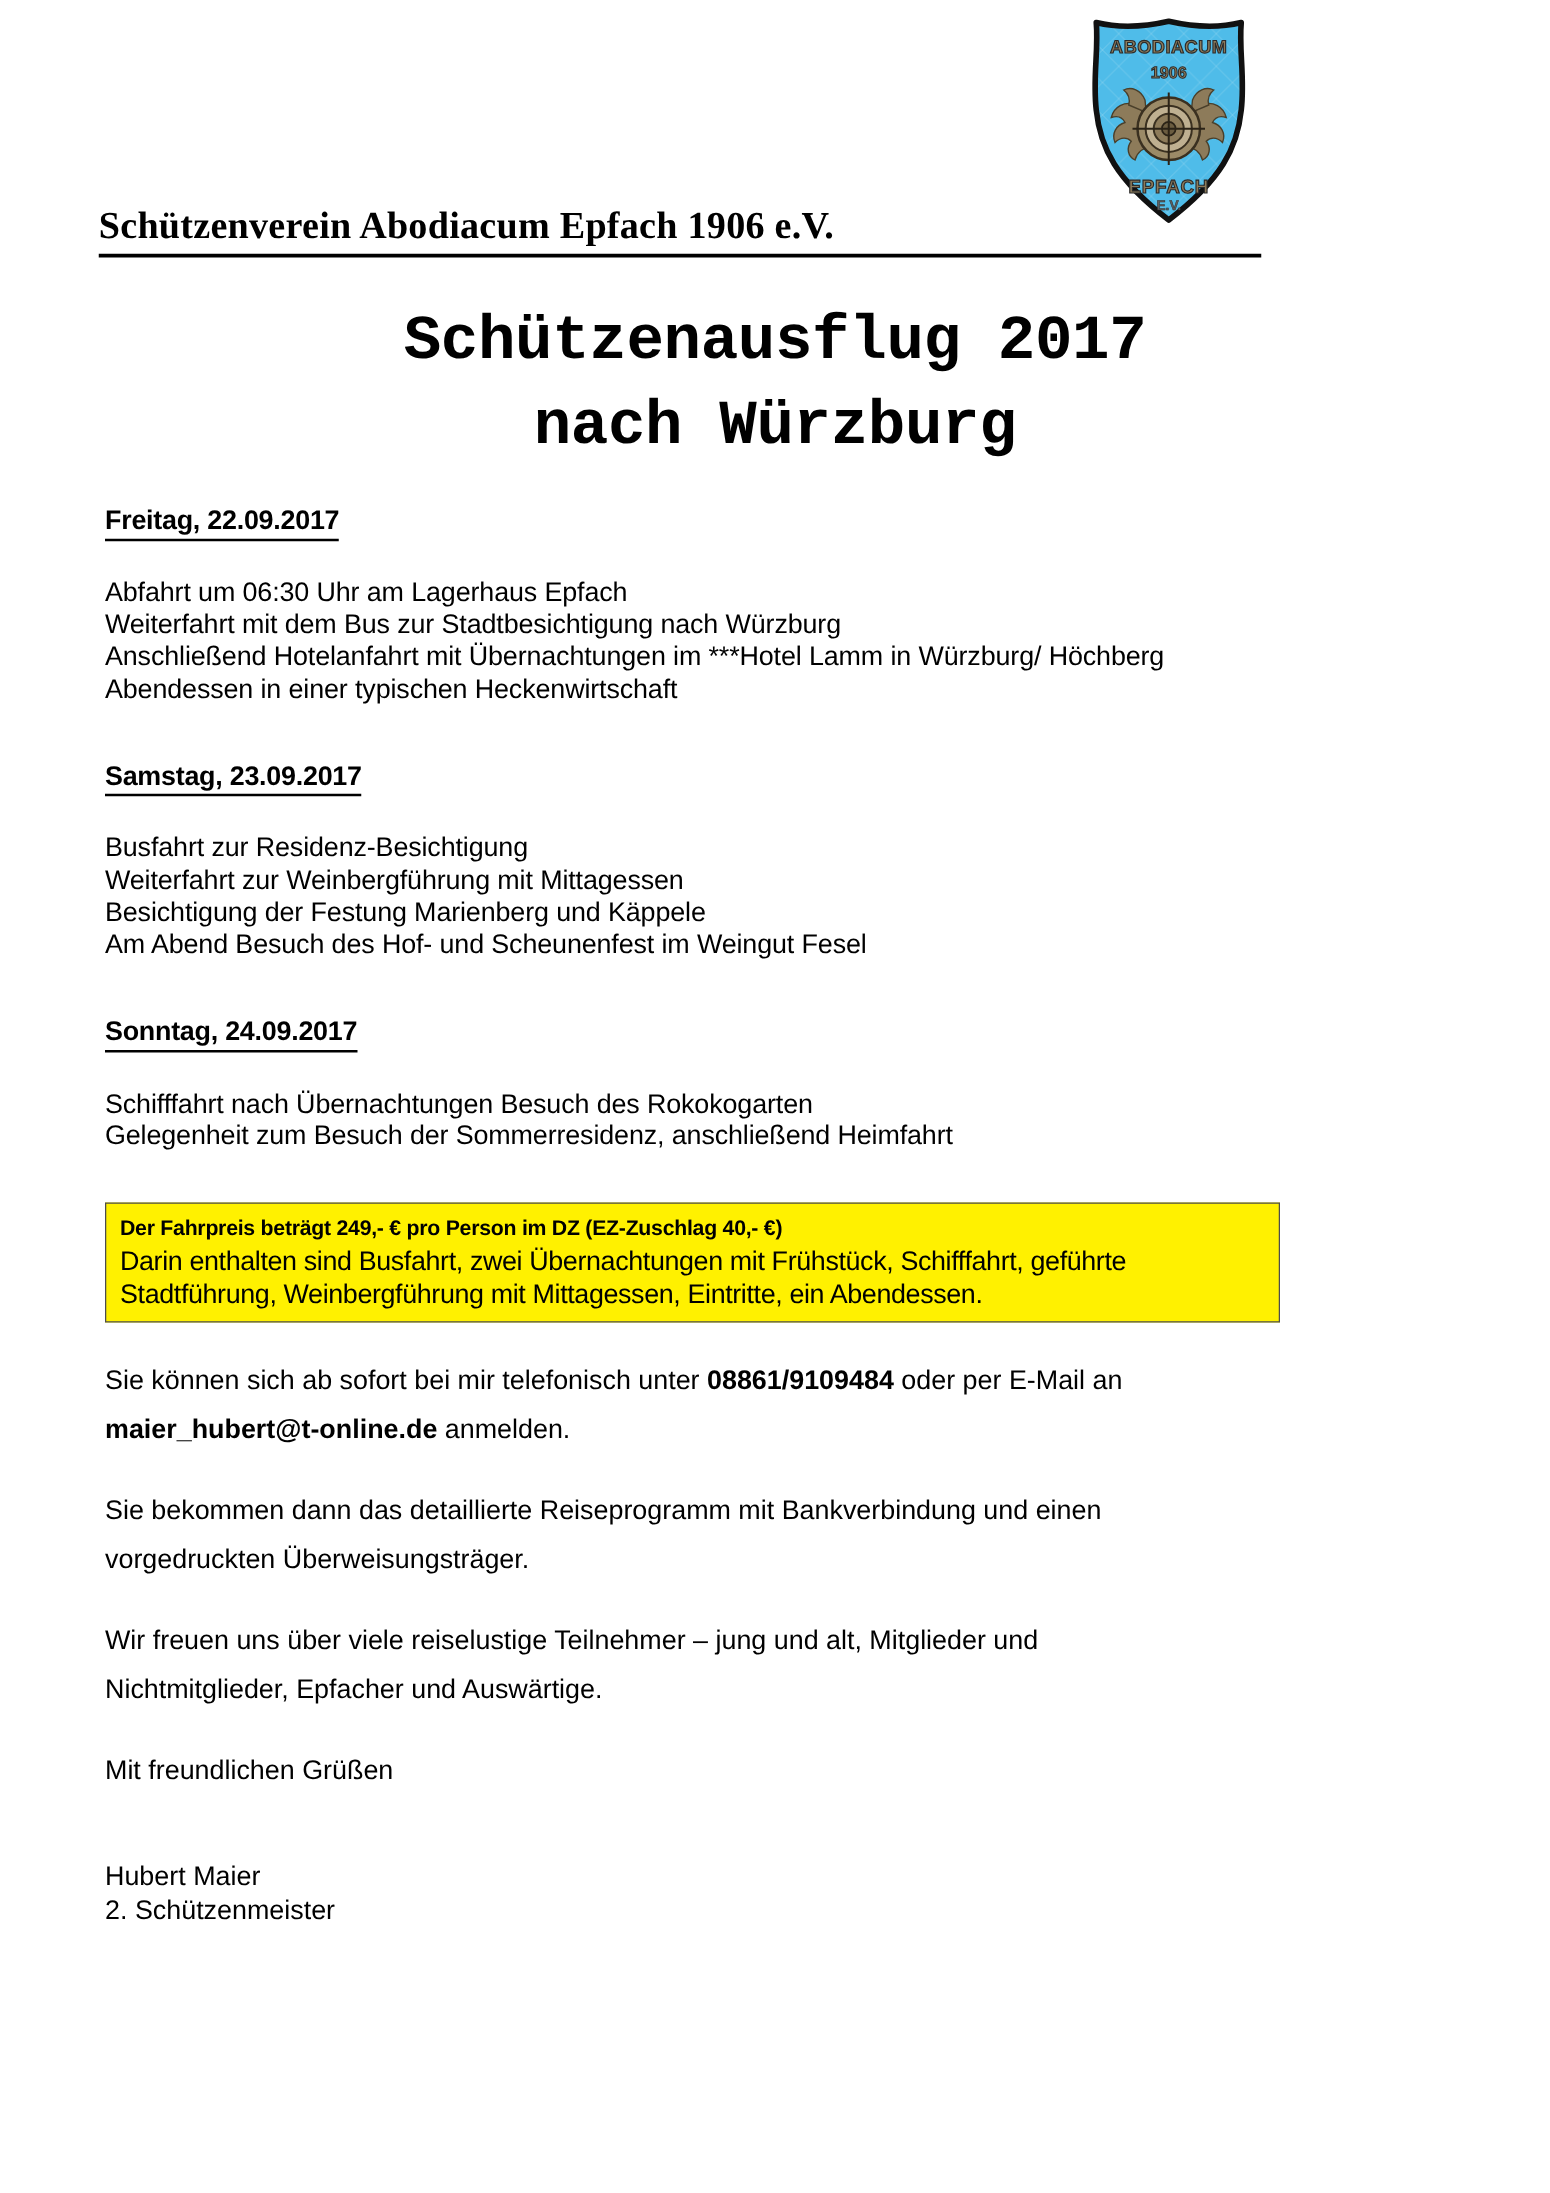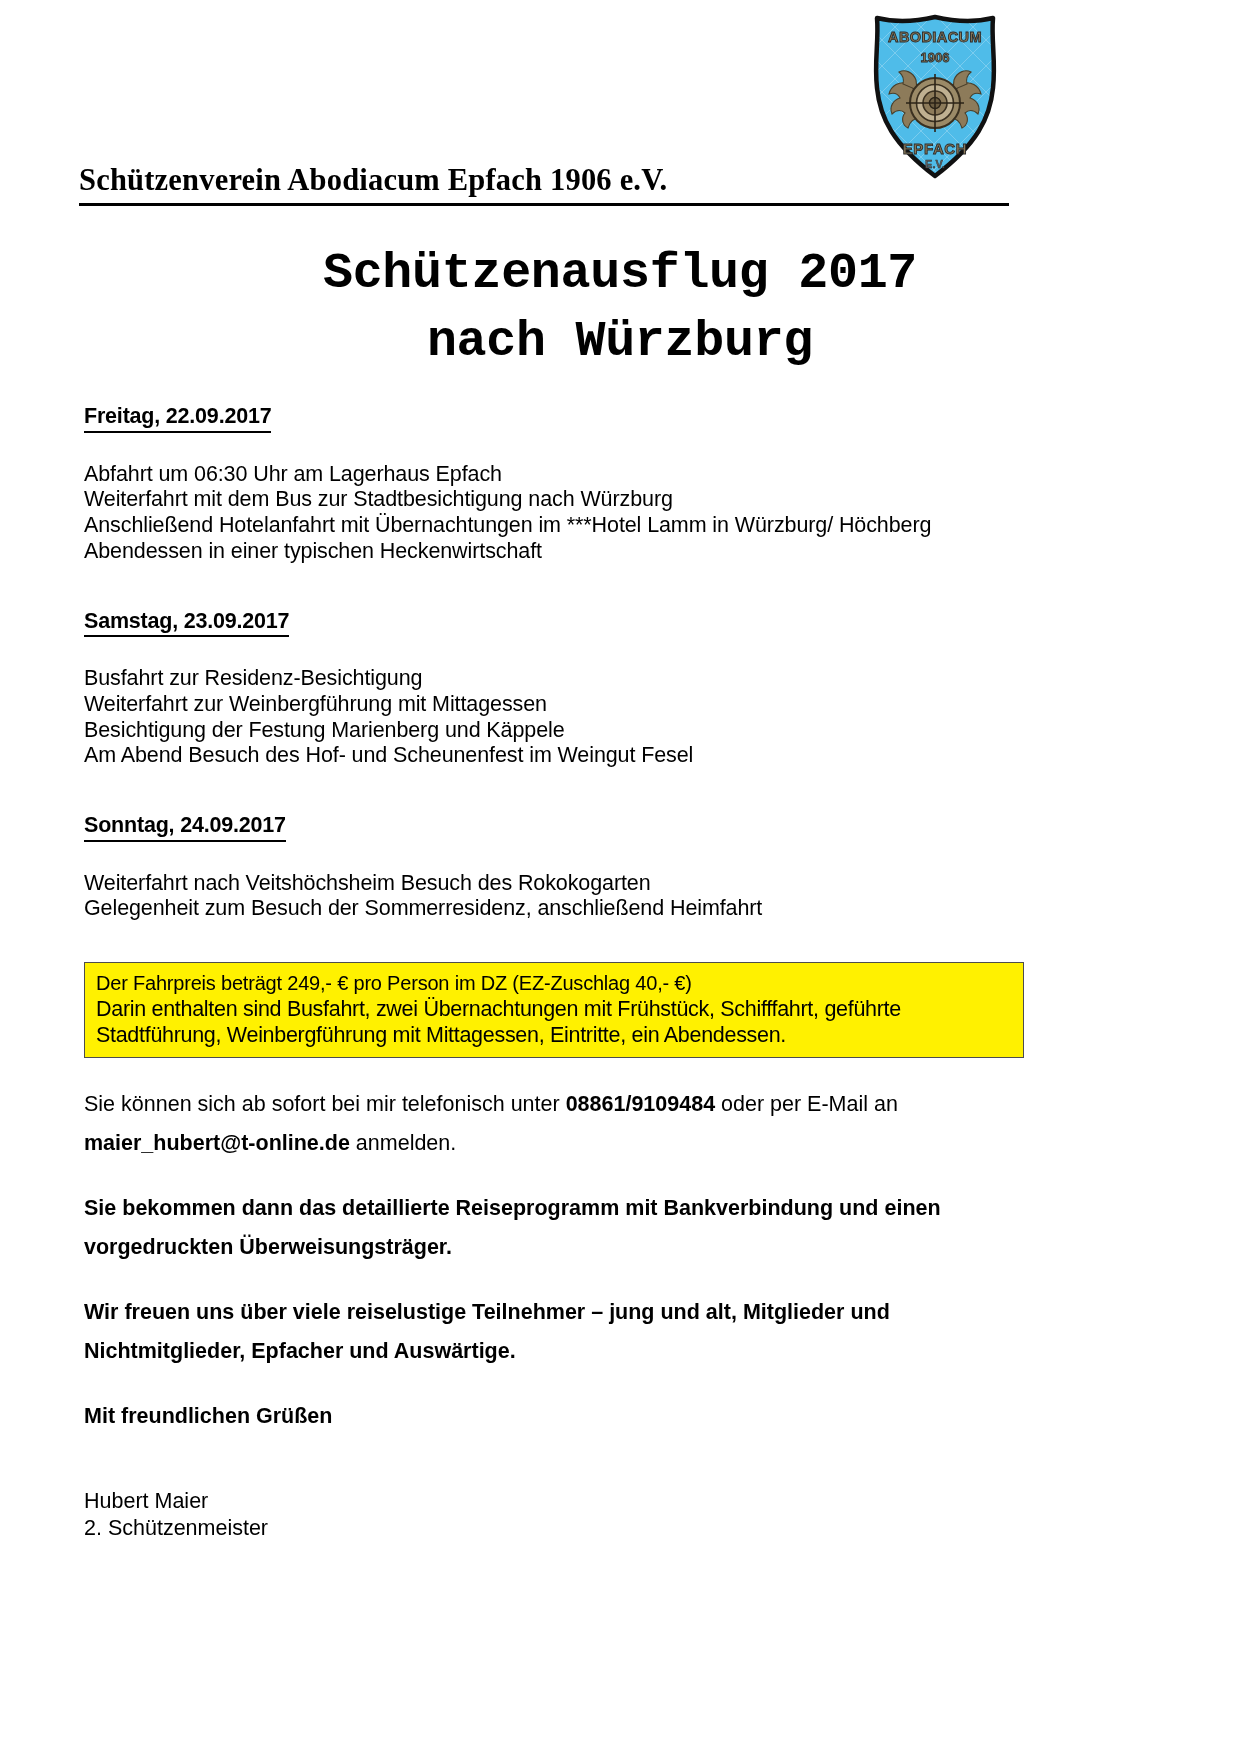--- a/index.html
+++ b/index.html
@@ -98,41 +98,41 @@
   
   .price-box {
     margin-top: 40px;
     background: #FFF100;
     border: 1.5px solid #4d4d4d;
     box-sizing: border-box;
     padding: 7px 11px 9px 11px;
     width: 940px;
   }
   .price-box .pb-head {
-    font-weight: normal;
-    font-size: 20px;
+    font-weight: bold;
+    font-size: 17px;
     line-height: 26px;
     white-space: nowrap;
     letter-spacing: -0.2px;
   }
   .price-box .pb-line {
     font-size: 21.5px;
     line-height: 26px;
     white-space: nowrap;
     letter-spacing: -0.3px;
   }
 
   
   .para {
     margin-top: 27px;
     font-size: 21.5px;
     line-height: 39px;
     width: 880px;
   }
-  .para.tight { margin-top: 26px; font-weight: bold; }
+  .para.tight { margin-top: 26px; }
   .para b { font-weight: bold; }
 
   .sign-space { height: 52px; }
   .signature {
     font-size: 21.5px;
     line-height: 27px;
   }
 </style>
 </head>
 <body>
@@ -230,21 +230,21 @@
       <div class="line">Weiterfahrt zur Weinbergführung mit Mittagessen</div>
       <div class="line">Besichtigung der Festung Marienberg und Käppele</div>
       <div class="line">Am Abend Besuch des Hof- und Scheunenfest im Weingut Fesel</div>
     </div>
 
     <div class="spacer-between-days"></div>
 
     <div class="day-block">
       <div><span class="daytitle">Sonntag, 24.09.2017</span></div>
       <div class="spacer-after-title"></div>
-      <div class="line">Weiterfahrt nach Veitshöchsheim Besuch des Rokokogarten</div>
+      <div class="line">Schifffahrt nach Übernachtungen Besuch des Rokokogarten</div>
       <div class="line">Gelegenheit zum Besuch der Sommerresidenz, anschließend Heimfahrt</div>
     </div>
 
     <div class="price-box">
       <div class="pb-head">Der Fahrpreis beträgt 249,- € pro Person im DZ (EZ-Zuschlag 40,- €)</div>
       <div class="pb-line">Darin enthalten sind Busfahrt, zwei Übernachtungen mit Frühstück, Schifffahrt, geführte</div>
       <div class="pb-line">Stadtführung, Weinbergführung mit Mittagessen, Eintritte, ein Abendessen.</div>
     </div>
 
     <div class="para"><span>Sie können sich ab sofort bei mir telefonisch unter </span><b>08861/9109484</b><span> oder per E-Mail an </span><b>maier_hubert@t-online.de</b><span> anmelden.</span></div>

